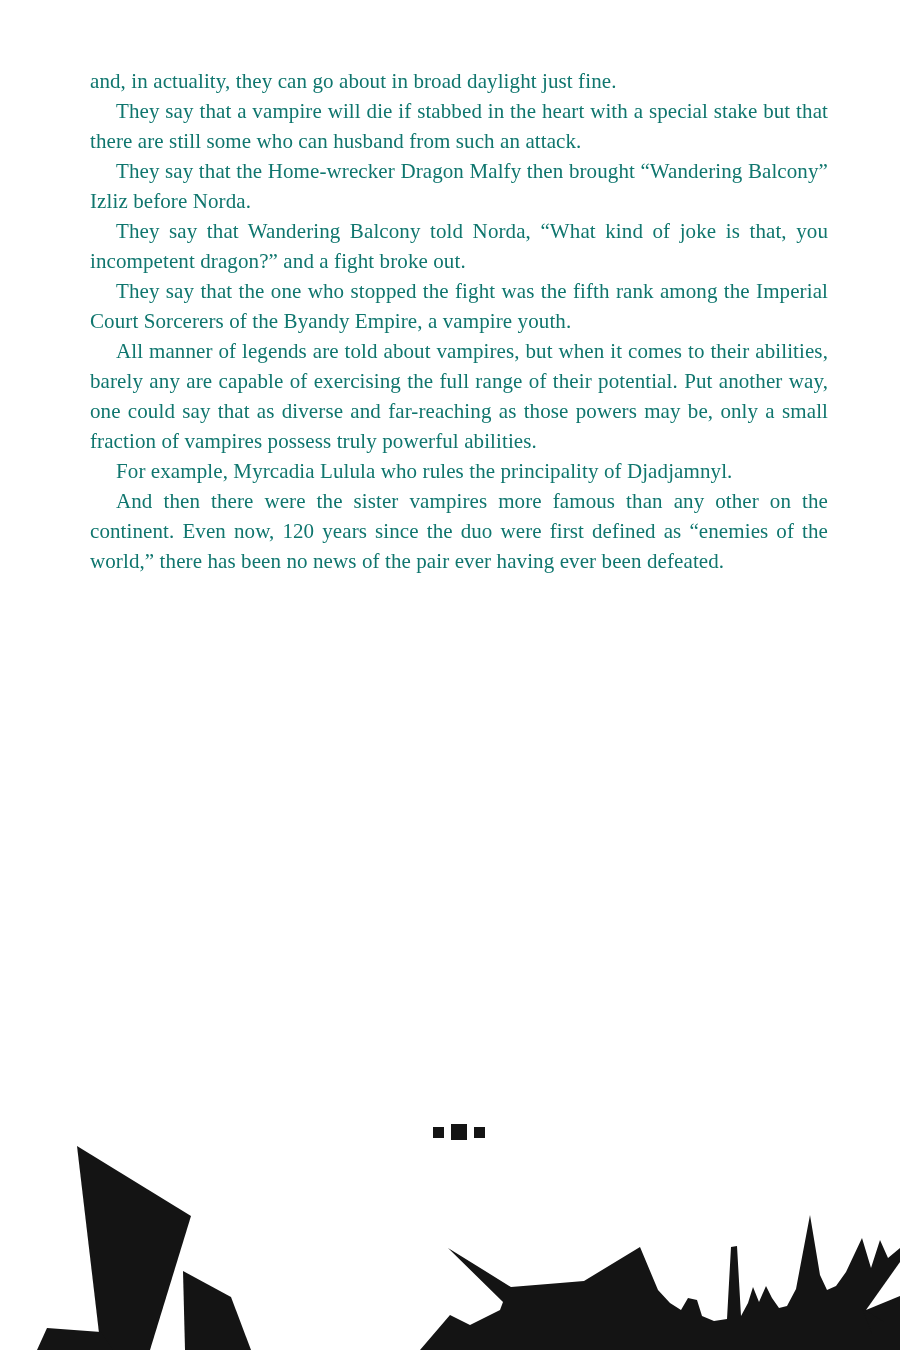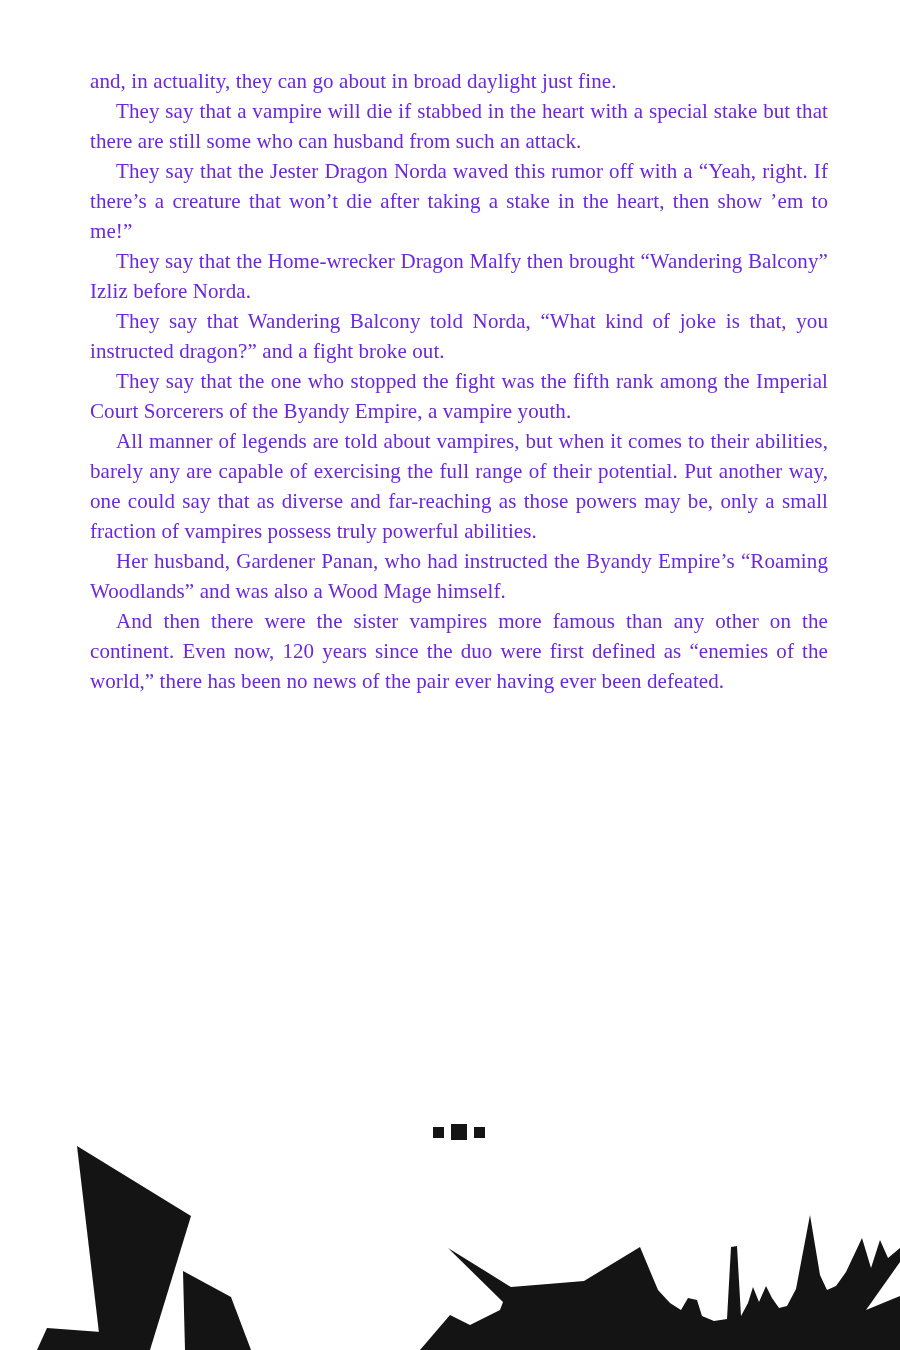--- a/index.html
+++ b/index.html
@@ -15,21 +15,21 @@
     overflow: hidden;
     font-family: "Liberation Serif", "DejaVu Serif", serif;
   }
   .text-block {
     position: absolute;
     top: 66px;
     left: 90px;
     width: 738px;
     font-size: 21px;
     line-height: 30px;
-    color: #6d28d9;
+    color: #0f766e;
     text-align: justify;
     letter-spacing: 0.1px;
   }
   .text-block p {
     margin: 0;
     padding: 0;
     text-indent: 26px;
   }
   .text-block p.continuation {
     text-indent: 0;
@@ -63,26 +63,25 @@
   .bottom-art polygon.gap { fill: #ffffff; }
 </style>
 </head>
 <body>
 
 <div class="page">
 
   <div class="text-block" id="text-block">
       <p class="continuation">and, in actuality, they can go about in broad daylight just fine.</p>
       <p>They say that a vampire will die if stabbed in the heart with a special stake but that there are still some who can husband from such an attack.</p>
-      <p>They say that the Jester Dragon Norda waved this rumor off with a “Yeah, right. If there’s a creature that won’t die after taking a stake in the heart, then show ’em to me!”</p>
       <p>They say that the Home-wrecker Dragon Malfy then brought “Wandering Balcony” Izliz before Norda.</p>
-      <p>They say that Wandering Balcony told Norda, “What kind of joke is that, you instructed dragon?” and a fight broke out.</p>
+      <p>They say that Wandering Balcony told Norda, “What kind of joke is that, you incompetent dragon?” and a fight broke out.</p>
       <p>They say that the one who stopped the fight was the fifth rank among the Imperial Court Sorcerers of the Byandy Empire, a vampire youth.</p>
       <p>All manner of legends are told about vampires, but when it comes to their abilities, barely any are capable of exercising the full range of their potential. Put another way, one could say that as diverse and far-reaching as those powers may be, only a small fraction of vampires possess truly powerful abilities.</p>
-      <p>Her husband, Gardener Panan, who had instructed the Byandy Empire’s “Roaming Woodlands” and was also a Wood Mage himself.</p>
+      <p>For example, Myrcadia Lulula who rules the principality of Djadjamnyl.</p>
       <p>And then there were the sister vampires more famous than any other on the continent. Even now, 120 years since the duo were first defined as “enemies of the world,” there has been no news of the pair ever having ever been defeated.</p>
     </div>
 
   <div class="scene-break">
     <span class="sq small"></span>
     <span class="sq large"></span>
     <span class="sq small"></span>
   </div>
 
   <svg class="bottom-art" viewBox="0 0 900 210" preserveAspectRatio="none" aria-hidden="true">

